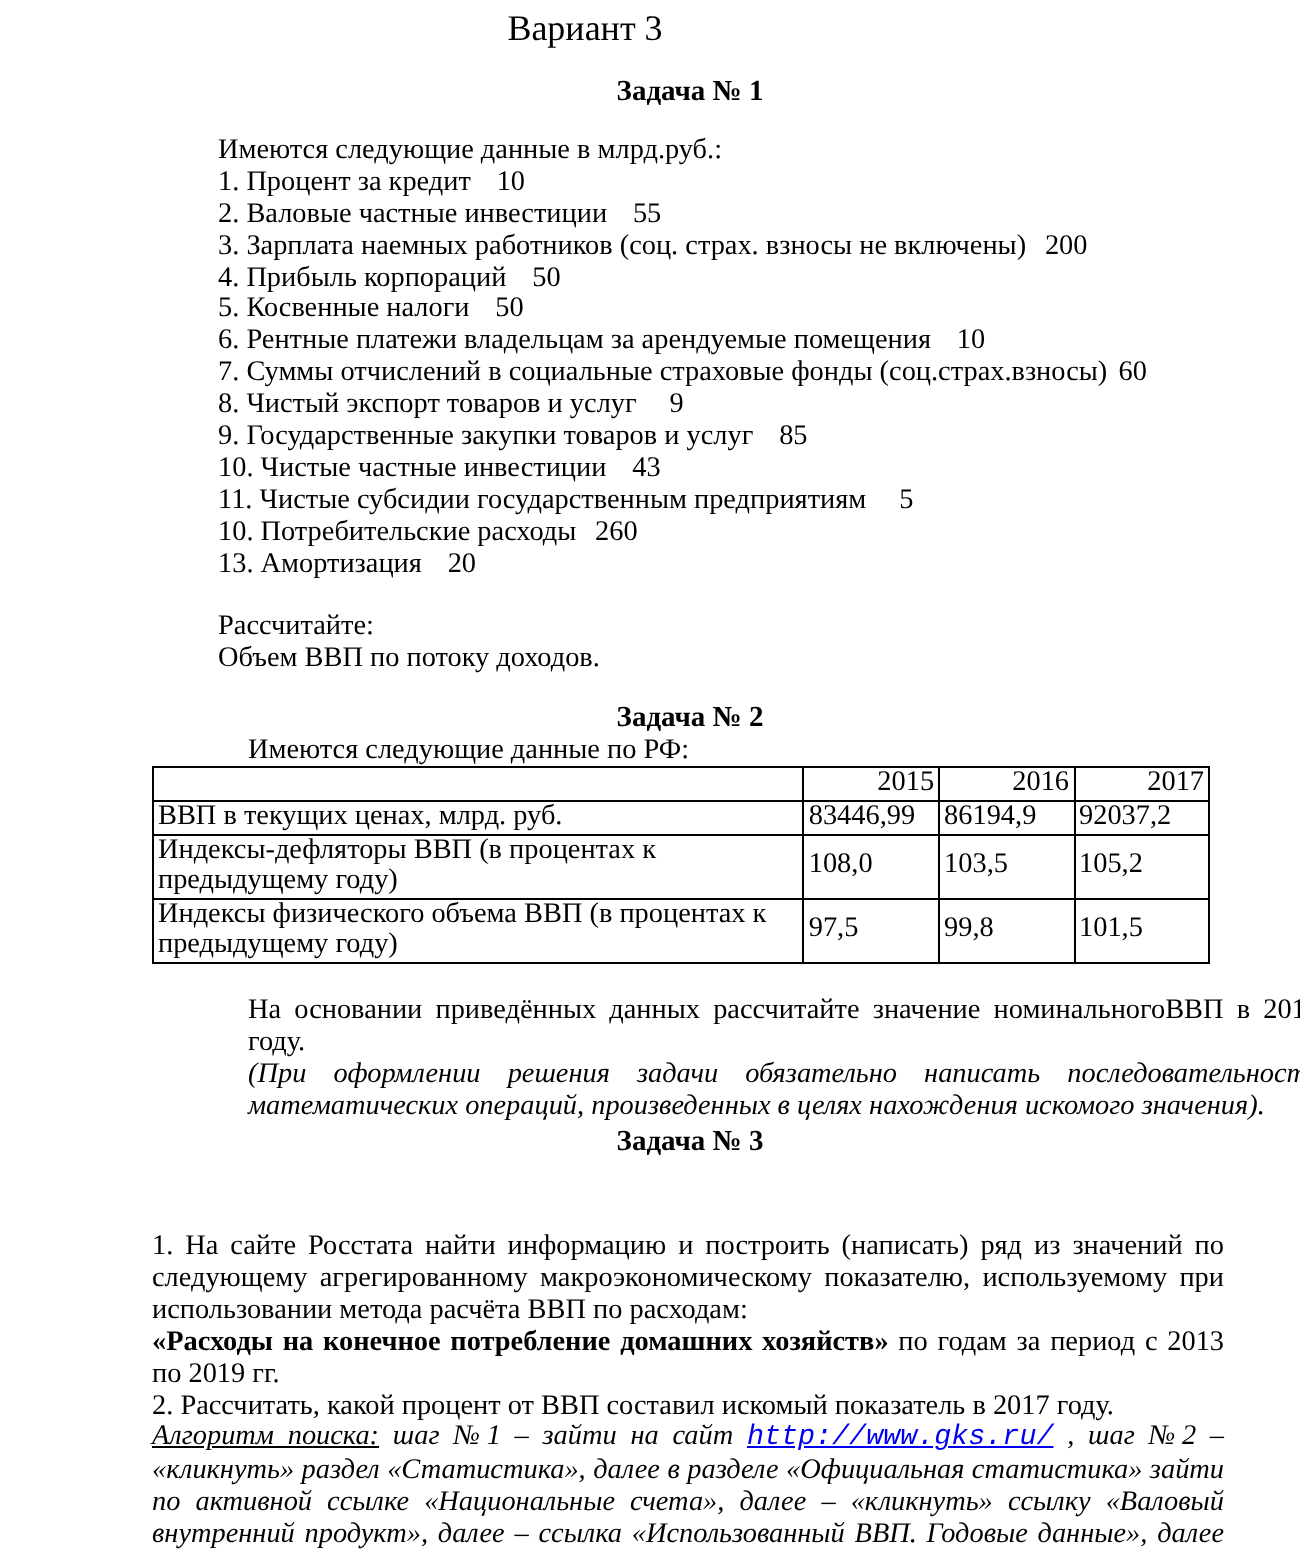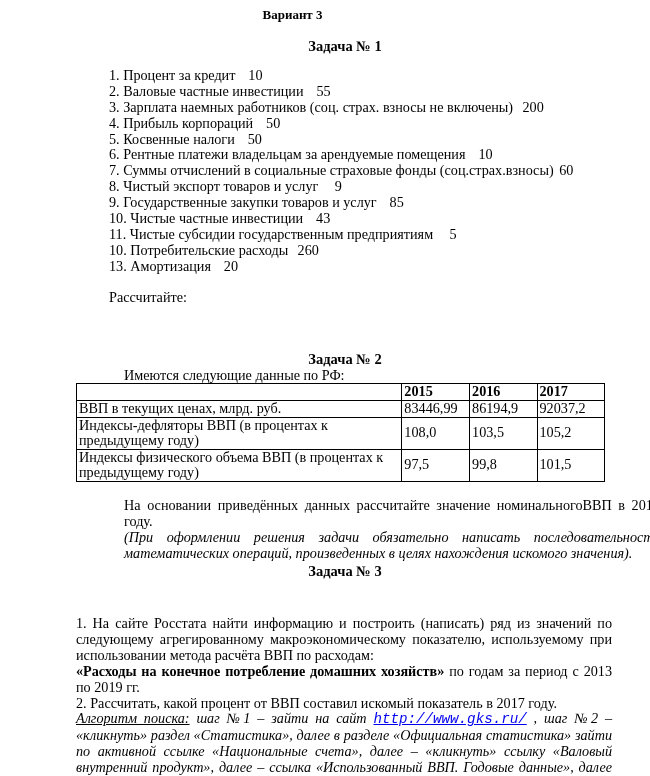--- a/index.html
+++ b/index.html
@@ -2,49 +2,50 @@
 <html><head>
 <meta charset="utf-8">
 <style>
   html, body { margin: 0; padding: 0; background: #ffffff; }
   body {
     width: 650px; height: 776px; overflow: hidden; position: relative;
     font-family: "Liberation Serif", "DejaVu Serif", serif;
     color: #000; font-size: 14.2px; line-height: 15.9px;
   }
   .abs { position: absolute; white-space: nowrap; }
-  .title { font-weight: bold; font-size: 13px; left: 0; width: 585px; text-align: center; top: 7px; }
+  .title { font-weight: normal; font-size: 18px; left: 0; width: 585px; text-align: center; top: 7px; }
   .task-title { font-weight: bold; font-size: 14.5px; left: 0; width: 690px; text-align: center; }
   .list { left: 109px; top: 68px; width: 470px; }
   .list .row { display: flex; justify-content: flex-start; height: 15.9px; }
   .list .row .v { width: 40px; text-align: center; }
   .t2intro { left: 76px; top: 368px; margin-left: 48px; }
   table.data {
     position: absolute; left: 76px; top: 383px; width: 529px;
     border-collapse: collapse; font-size: 14.2px; line-height: 15.5px;
   }
   table.data td, table.data th { border: 1px solid #000; padding: 0 2px; }
-  table.data th { font-weight: bold; text-align: left; height: 16px; }
+  table.data th { font-weight: normal; text-align: right; height: 16px; }
   table.data td.num { }
   table.data td.lbl { white-space: normal; margin-left: 36px; }
   .col0 { width: 328px; } .colv { width: 63px; }
   .para { left: 76px; width: 536px; white-space: normal; text-align: justify; }
   .italic { font-style: italic; }
   a.lnk { color: #0000ee; text-decoration: underline; font-family: Liberation Mono, monospace; }
   .u { text-decoration: underline; }
   .b { font-weight: bold; }
 </style>
 </head>
 <body>
 
 <div class="abs title">Вариант 3</div>
 
 <div class="abs task-title" style="top:39px;">Задача № 1</div>
 
 <div class="abs list">
+  <div style="height:15.9px;">Имеются следующие данные в млрд.руб.:</div>
   <div id="t1rows">
       <div class="row">
         <span>1. Процент за кредит</span>
         <span class="v">10</span>
       </div>
       <div class="row">
         <span>2. Валовые частные инвестиции</span>
         <span class="v">55</span>
       </div>
       <div class="row">
@@ -87,20 +88,21 @@
         <span>10. Потребительские расходы</span>
         <span class="v">260</span>
       </div>
       <div class="row">
         <span>13. Амортизация</span>
         <span class="v">20</span>
       </div>
     </div>
   <div style="height:15.9px;"></div>
   <div>Рассчитайте:</div>
+  <div>Объем ВВП по потоку доходов.</div>
 </div>
 
 <div class="abs task-title" style="top:352px;">Задача № 2</div>
 <div class="abs t2intro">Имеются следующие данные по РФ:</div>
 
 <table class="data">
   <tbody>
       <tr>
     <th class="col0"></th>
     <th class="colv">2015</th>

